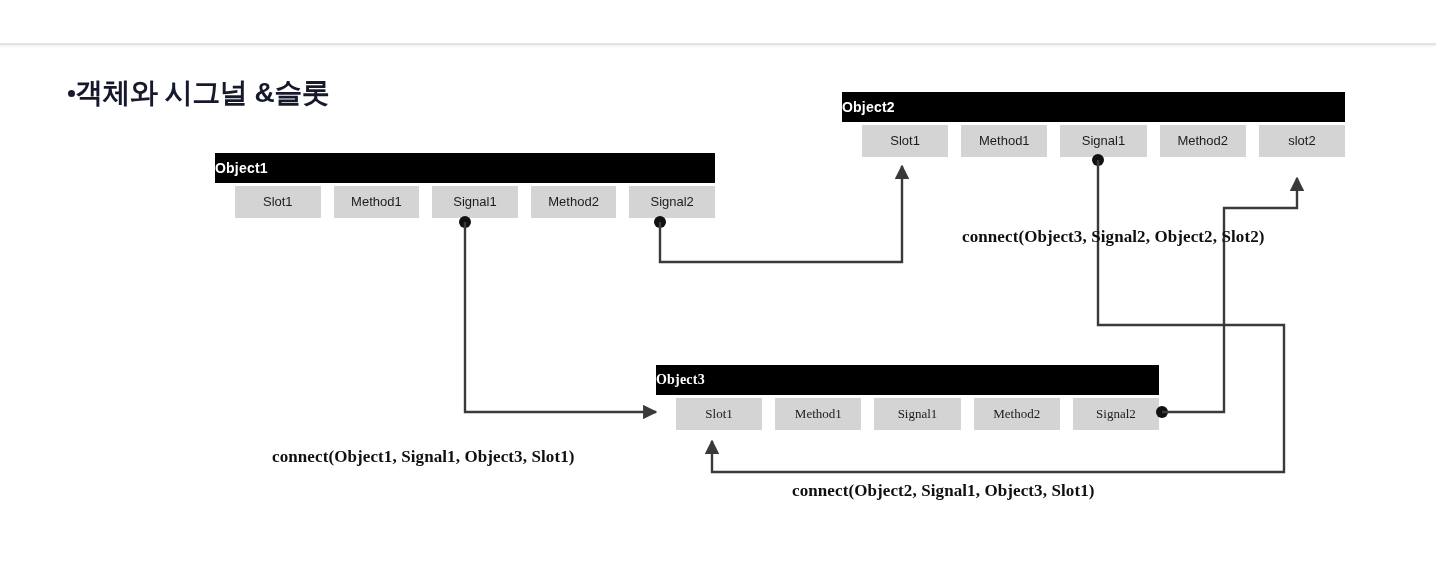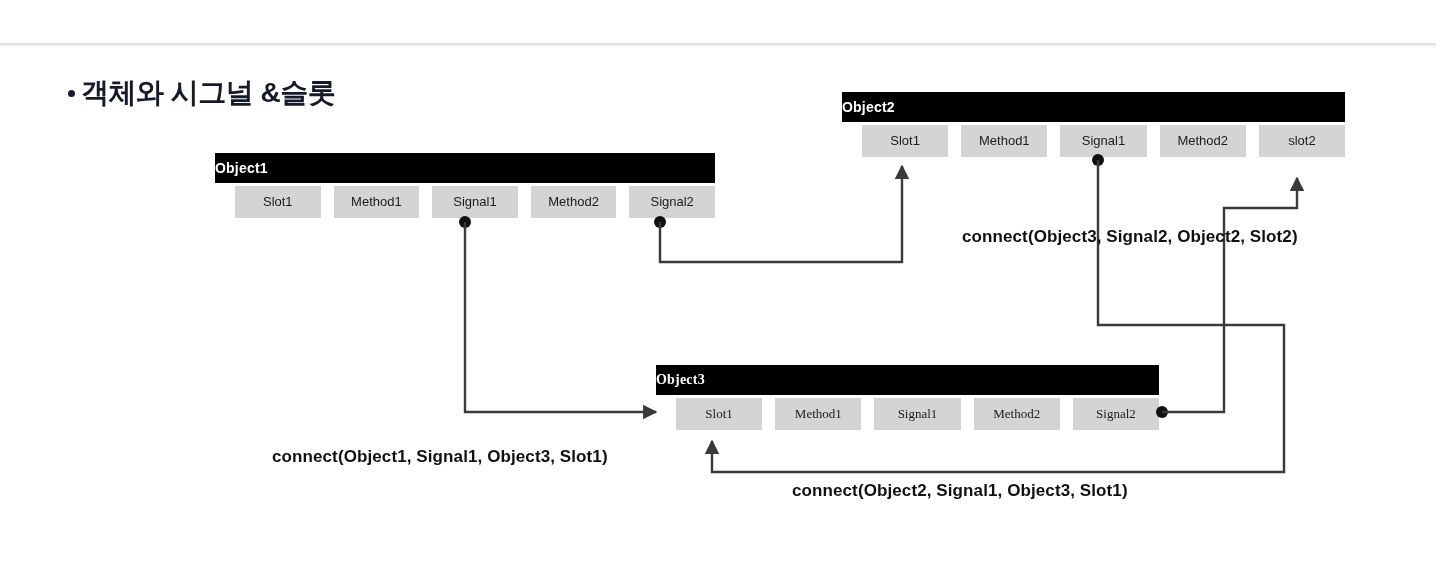--- a/index.html
+++ b/index.html
@@ -36,21 +36,21 @@
     background: linear-gradient(to bottom, #f2f2f2, #ffffff);
   }
 
   
   .bullet-row {
     position: absolute;
     left: 68px;
     top: 74px;
     display: flex;
     align-items: center;
-    gap: 6px;
+    gap: 0;
   }
   .bullet-dot {
     width: 7px;
     height: 7px;
     border-radius: 50%;
     background: #1a1a2e;
     flex: 0 0 auto;
   }
   .bullet-title {
     font-size: 28px;
@@ -104,20 +104,21 @@
   }
 
   
   .caption {
     position: absolute;
     font-size: 17px;
     font-weight: bold;
     color: #101010;
     white-space: nowrap;
     letter-spacing: 0.1px;
+    font-family: Liberation Serif, serif;
   }
 </style>
 </head>
 <body>
 
 <div id="slide">
 
   <div class="top-rule"></div>
   <div class="top-rule-shadow"></div>
 

